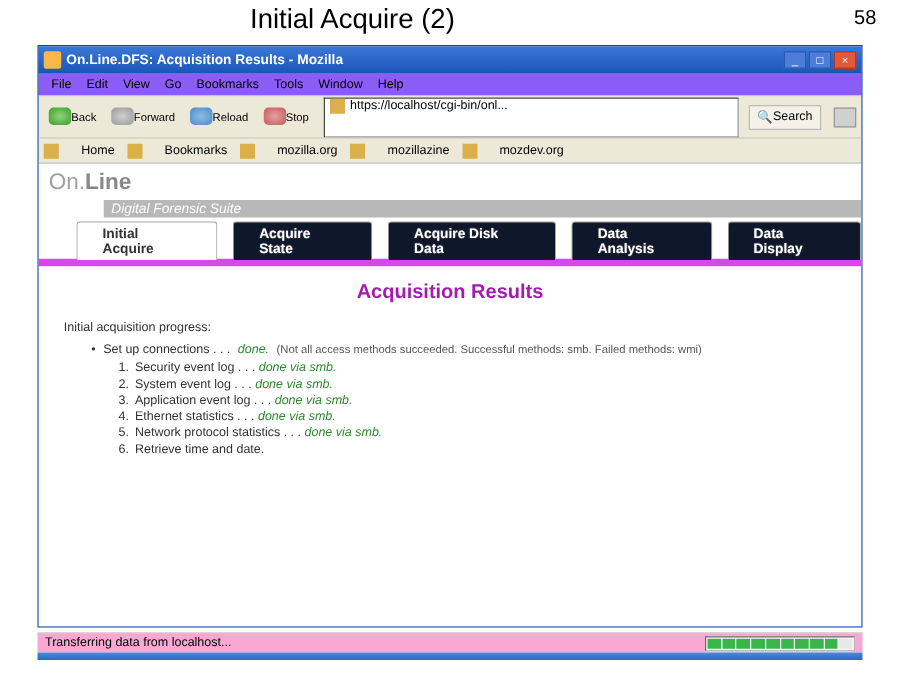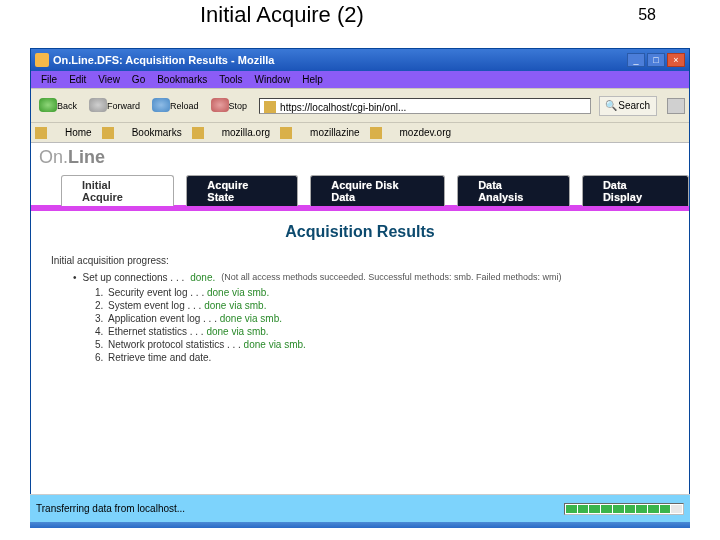--- a/index.html
+++ b/index.html
@@ -1,58 +1,58 @@
 <!DOCTYPE html>
 <html><head>
 <meta charset="utf-8">
 <style>
   * { box-sizing: border-box; margin: 0; padding: 0; }
   body { font-family: Tahoma, Arial, sans-serif; font-size: 10px; background: #fff; width: 720px; height: 540px; overflow: hidden; position: relative; }
-  .slide-header { display: flex; justify-content: space-between; padding: 2px 64px 8px 200px; font-size: 22px; font-family: Arial, sans-serif; gap: 24px; }
+  .slide-header { display: flex; justify-content: space-between; padding: 2px 19px 8px 200px; font-size: 22px; font-family: Arial, sans-serif; gap: 24px; }
   .slide-num { font-size: 16px; padding-top: 4px; }
-  .browser { border: 1px solid #07469b; margin: 12px 30px; background: #fff; position: relative; }
+  .browser { border: 1px solid #07469b; margin: 0 30px; background: #fff; position: relative; }
   .titlebar { height: 22px; background: linear-gradient(#3a78d6,#1b54b8); color: #fff; display: flex; align-items: center; padding: 0 4px; font-size: 11px; }
   .tb-icon { width: 14px; height: 14px; background: #f7b84a; border-radius: 2px; margin-right: 4px; }
   .tb-title { flex: 1; font-weight: bold; }
   .winbtn { width: 18px; height: 14px; margin-left: 2px; background: #4c7ed9; border: 1px solid #2a5aa8; display: flex; align-items: center; justify-content: center; color: #fff; font-size: 9px; }
   .winbtn.close { background: #e05a3a; border-color: #b03a20; }
   .menubar { height: 18px; background: #8b5cf6; display: flex; align-items: center; padding: 0 4px; font-size: 10px; border-bottom: 1px solid #c9c6b8; }
   .menuitem { padding: 0 6px; cursor: default; }
   .toolbar { height: 34px; background: #ece9d8; display: flex; align-items: center; padding: 2px 4px; border-bottom: 1px solid #c9c6b8; gap: 4px; }
   .navbtn { display: flex; flex-direction: row; align-items: center; font-size: 9px; padding: 0 4px; }
   .navicon { width: 18px; height: 14px; border-radius: 4px; margin-bottom: 1px; }
   .back-ic { background: radial-gradient(#8fd67a,#3a9a2a); }
   .fwd-ic { background: radial-gradient(#cfcfcf,#999); }
   .reload-ic { background: radial-gradient(#8fbce6,#4a8ac6); }
   .stop-ic { background: radial-gradient(#e6a0a0,#c05a5a); }
-  .addrbar { flex: 1; display: flex; align-items: flex-end; background: #fff; border: 1px inset #999; height: 16px; padding: 0 4px; margin: 0 4px; font-size: 10px; }
+  .addrbar { flex: 1; display: flex; align-items: flex-start; background: #fff; border: 1px inset #999; height: 32px; padding: 0 4px; margin: 0 4px; font-size: 10px; }
   .addr-icon { width: 12px; height: 12px; background: #d9b04a; margin-right: 4px; }
   .searchbtn { display: flex; align-items: center; font-size: 10px; padding: 0 6px; border: 1px solid #bbb; background: #f4f2e8; height: 20px; }
   .print-ic { width: 18px; height: 16px; background: #d0d0d0; border: 1px solid #999; margin-left: 6px; }
   .bookmarkbar { height: 20px; background: #ece9d8; display: flex; align-items: center; padding: 0 4px; border-bottom: 1px solid #bbb; font-size: 10px; gap: 10px; }
   .bm-item { display: flex; align-items: center; gap: 18px; }
   .bm-ic { width: 12px; height: 12px; background: #d9b04a; }
   .content { background: #fff; height: 370px; position: relative; }
   .brandbar { display: flex; align-items: center; padding: 4px 8px; }
   .brand-logo { color: #a0a0a0; font-size: 18px; font-family: Arial; }
   .brand-logo b { color: #888; }
   .brand-sub { background: #b8b8b8; color: #fff; font-style: italic; font-size: 11px; padding: 1px 6px; margin-left: 52px; }
   .tabs { display: flex; border-bottom: 6px solid #d946ef; margin-top: 2px; padding-left: 30px; gap: 12px; }
   .tab { padding: 3px 20px; font-size: 11px; border: 1px solid #aaa; border-bottom: none; border-radius: 3px 3px 0 0; position: relative; top: 1px; }
   .tab.active { background: #fff; font-weight: bold; color: #333; }
   .tab.inactive { background: #0f172a; color: #fff; font-weight: bold; text-shadow: 0 0 1px #888; }
-  .pageheading { text-align: center; font-size: 16px; font-weight: bold; padding: 12px 0 14px; color: #0c4a6e; }
+  .pageheading { text-align: center; font-size: 16px; font-weight: bold; padding: 12px 0 14px; color: #a21caf; }
   .body-text { padding: 0 20px; font-size: 10px; color: #333; }
   .progress-label { margin-bottom: 6px; }
   .bullet-row { padding-left: 22px; display: flex; gap: 6px; margin-bottom: 4px; }
-  .done { color: #2a8a2a; }
+  .done { color: #2a8a2a; font-style: italic; }
   .note { color: #555; font-size: 9px; }
   ol.steps { padding-left: 55px; list-style: decimal; }
   ol.steps li { padding: 0 0 2px 2px; }
-  .statusbar { position: absolute; left: 30px; right: 30px; bottom: 18px; height: 28px; background: #7dd3fc; border-top: 1px solid #ccc; display: flex; align-items: center; padding: 0 6px; font-size: 10px; gap: 44px; }
+  .statusbar { position: absolute; left: 30px; right: 30px; bottom: 18px; height: 16px; background: #f9a8d4; border-top: 1px solid #ccc; display: flex; align-items: center; padding: 0 6px; font-size: 10px; gap: 44px; }
   .status-msg { flex: 1; }
   .progressbar { width: 120px; height: 12px; border: 1px inset #bbb; display: flex; gap: 1px; padding: 1px; background: #fff; }
   .pb-seg { flex: 1; background: #3ab54a; }
   .pb-seg.off { background: #e8e8e8; }
   .taskbar-bottom { position: absolute; left: 30px; right: 30px; bottom: 12px; height: 6px; background: linear-gradient(#4a8ad6,#2a6ac6); }
 </style>
 </head>
 <body>
 
 <div class="slide-header">
@@ -125,20 +125,21 @@
     <div class="bm-item">
         <div class="bm-ic"></div>
         <span>mozdev.org</span>
       </div>
   </div>
 
   <div class="content">
     <div class="brandbar">
       <div class="brand-logo"><span>On.</span><b>Line</b></div>
     </div>
+    <div class="brand-sub">Digital Forensic Suite</div>
 
     <div class="tabs">
       <div class="tab active">Initial Acquire</div>
       <div class="tab inactive">Acquire State</div>
       <div class="tab inactive">Acquire Disk Data</div>
       <div class="tab inactive">Data Analysis</div>
       <div class="tab inactive">Data Display</div>
     </div>
 
     <div class="pageheading">Acquisition Results</div>

